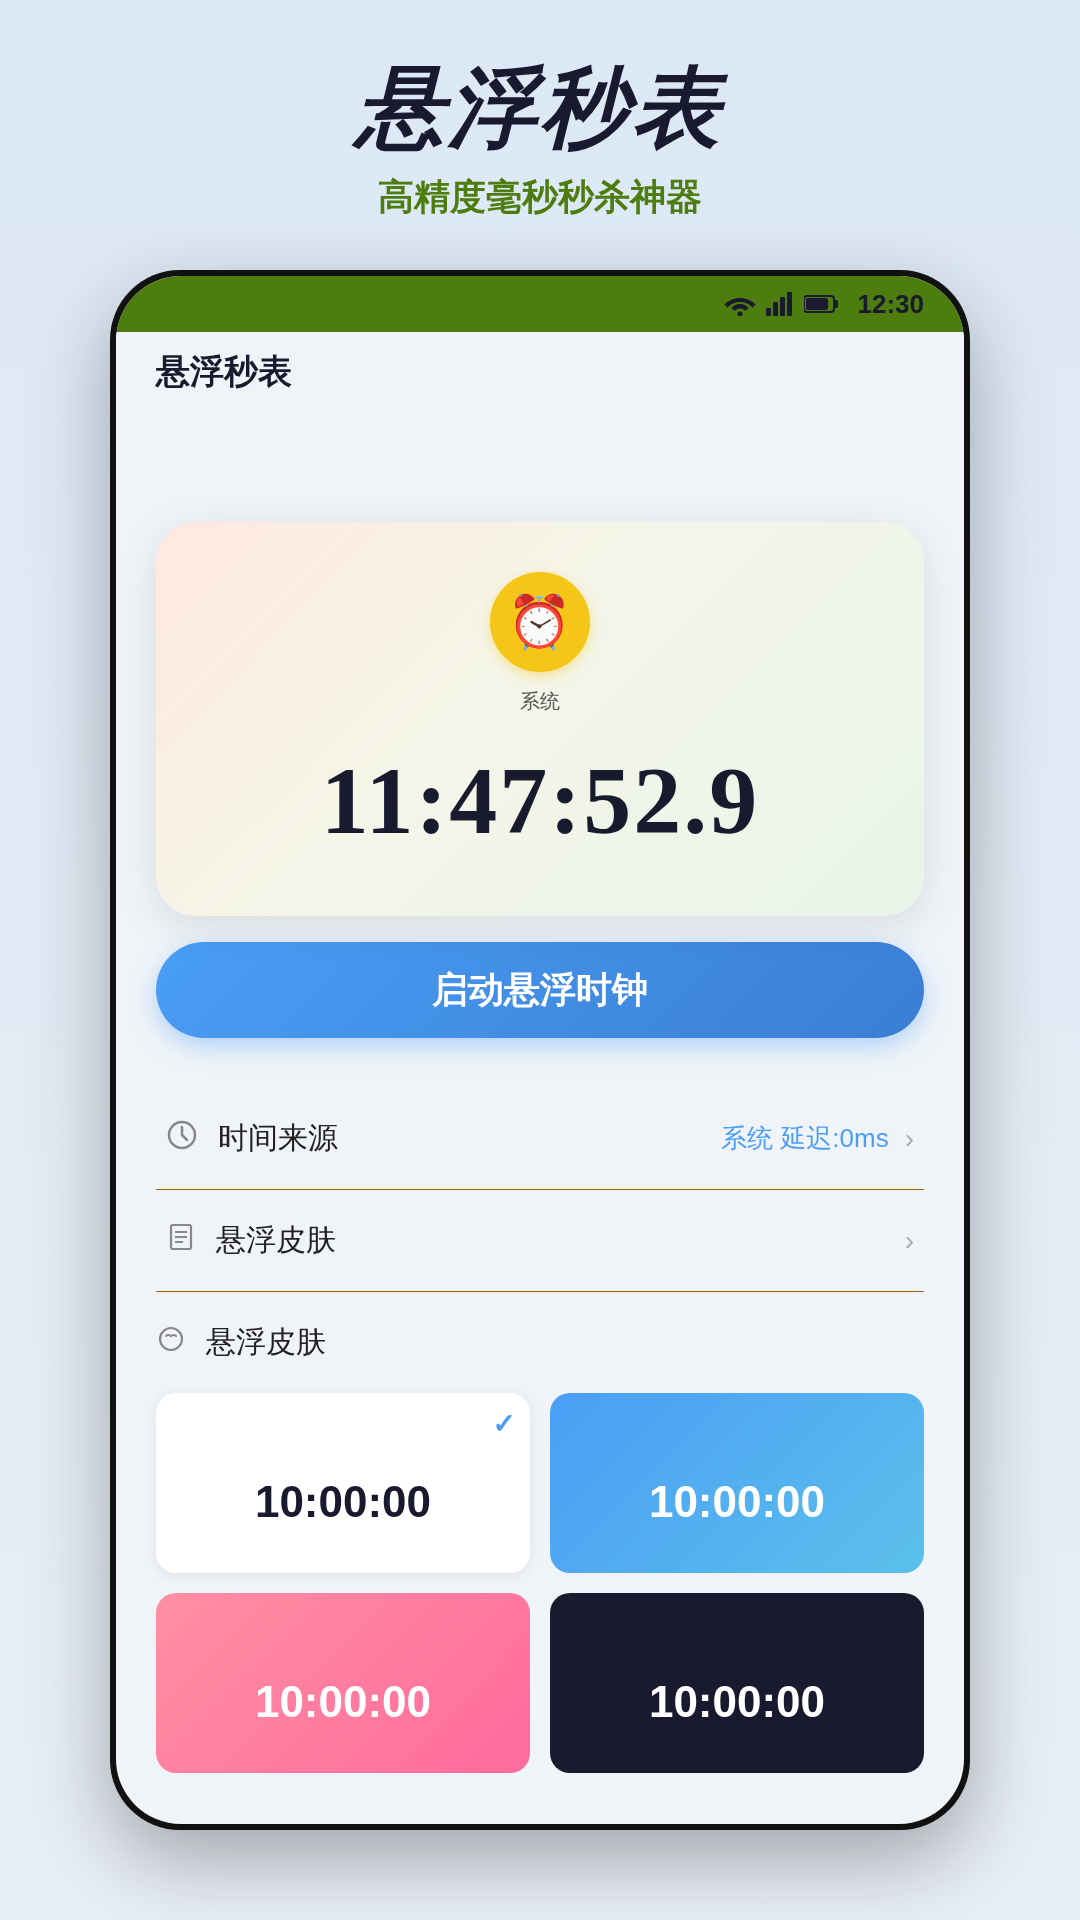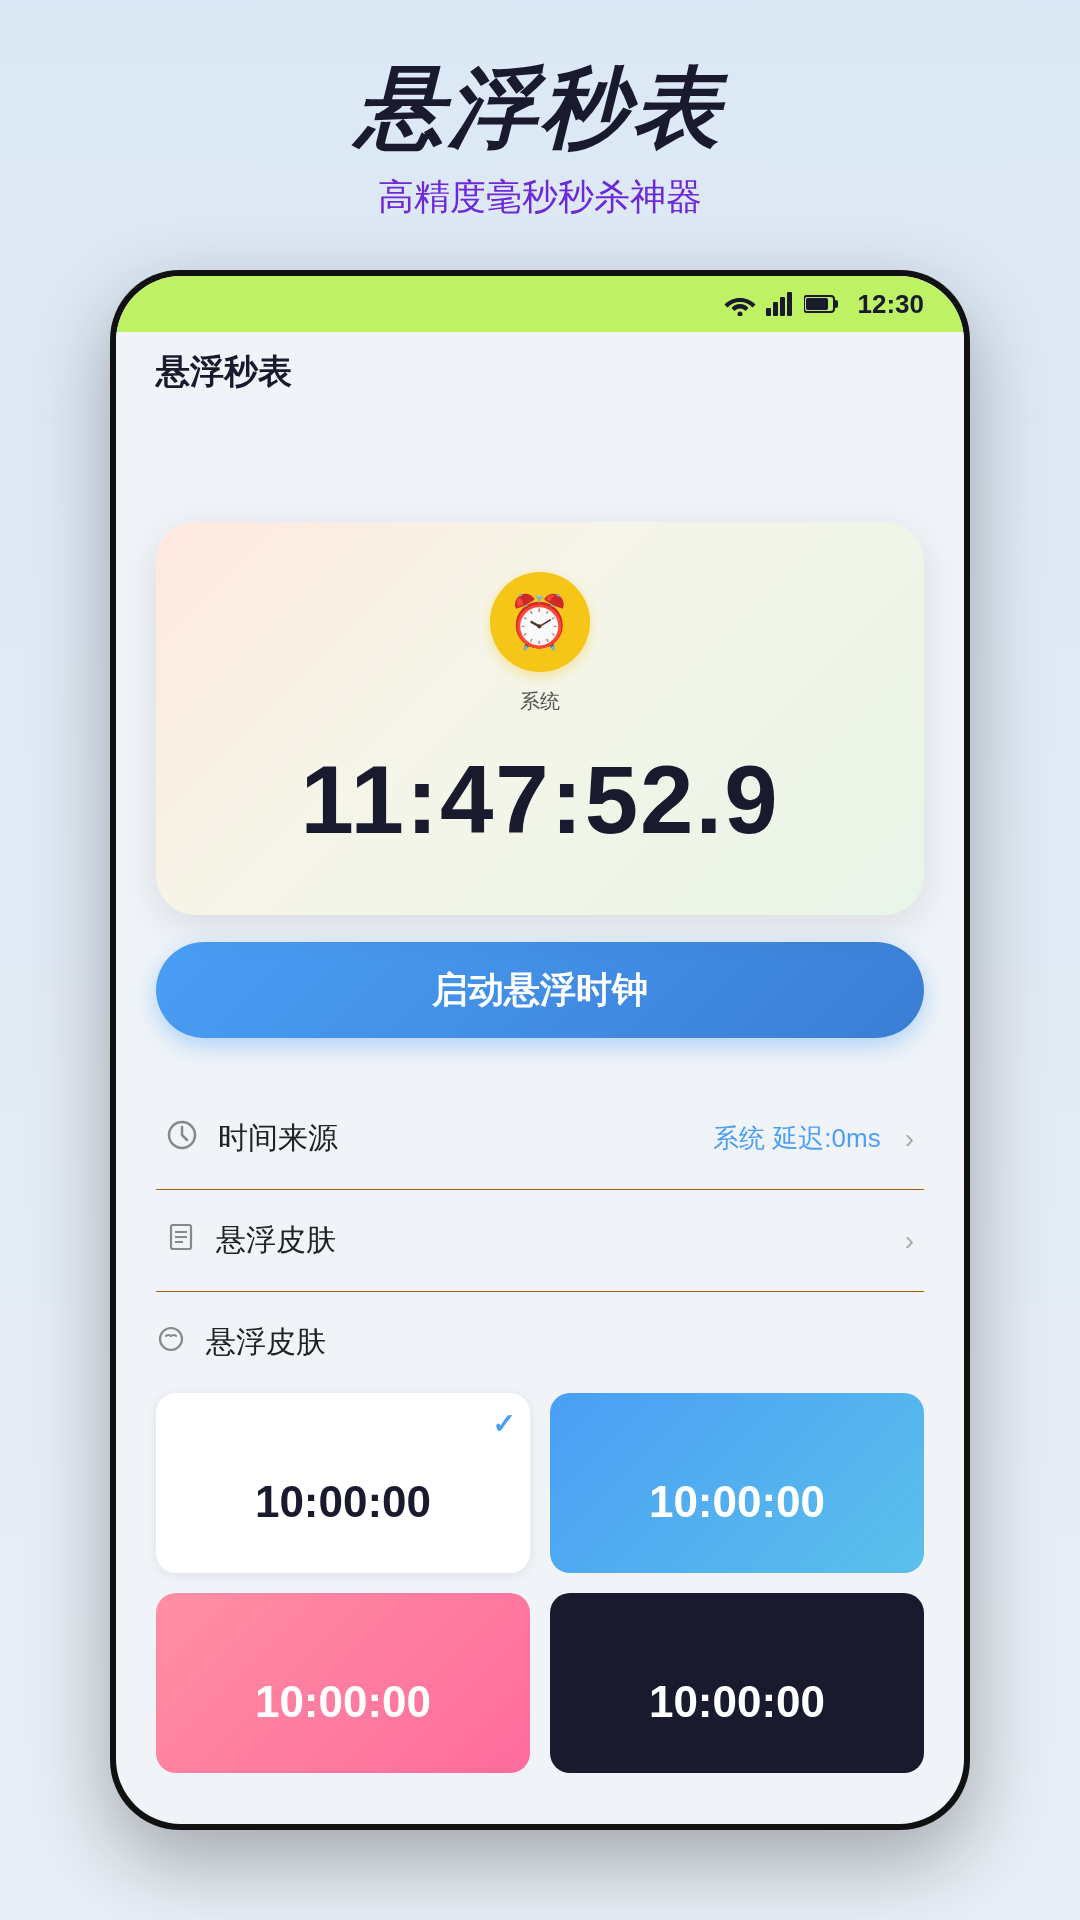--- a/index.html
+++ b/index.html
@@ -30,23 +30,23 @@
     .app-title {
       font-size: 88px;
       font-weight: 900;
       color: #1a1a2e;
       letter-spacing: 4px;
       font-style: italic;
       line-height: 1.1;
     }
     .app-subtitle {
       font-size: 36px;
-      color: #6d28d9;
+      color: #4d7c0f;
       margin-top: 16px;
-      font-weight: 400;
+      font-weight: 700;
     }
 
     
     .phone-frame {
       position: absolute;
       top: 270px;
       left: 50%;
       transform: translateX(-50%);
       width: 860px;
       height: 1560px;
@@ -62,21 +62,21 @@
       border-radius: 65px;
       overflow: hidden;
       position: relative;
     }
 
     
     .status-bar {
       position: absolute;
       top: 0; left: 0; right: 0;
       height: 56px;
-      background: #bef264;
+      background: #4d7c0f;
       display: flex;
       align-items: center;
       justify-content: flex-end;
       padding: 0 40px;
       z-index: 10;
     }
     .status-icons {
       display: flex;
       align-items: center;
       gap: 10px;
@@ -165,20 +165,21 @@
     .system-label {
       font-size: 20px;
       color: #555;
       margin-bottom: 30px;
     }
     .time-display {
       font-size: 96px;
       font-weight: 800;
       color: #1a1a2e;
       letter-spacing: 2px;
+      font-family: Liberation Serif, serif;
     }
 
     
     .content-area {
       position: absolute;
       top: 136px;
       left: 0; right: 0; bottom: 0;
       overflow: hidden;
     }
 
@@ -226,21 +227,21 @@
       font-size: 30px;
       color: #888;
     }
     .list-label {
       font-size: 30px;
       color: #222;
     }
     .list-item-right {
       display: flex;
       align-items: center;
-      gap: 24px;
+      gap: 16px;
       color: #4a9ef5;
       font-size: 26px;
     }
     .chevron {
       color: #aaa;
       font-size: 28px;
     }
 
     
     .skin-section {

